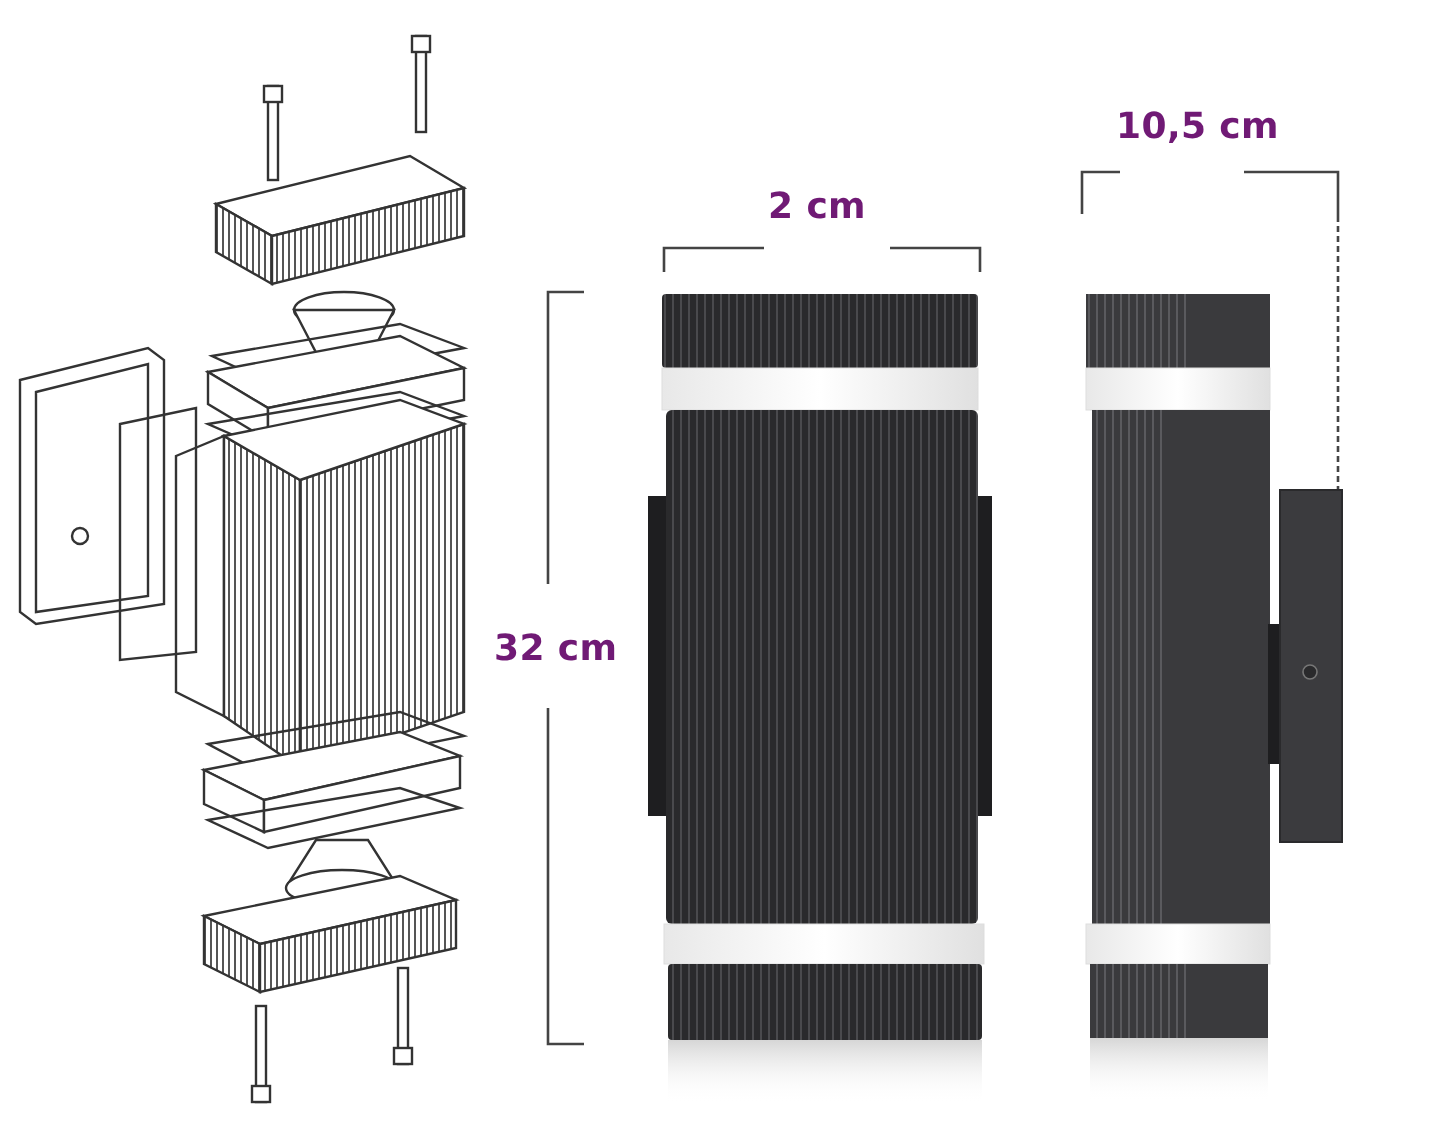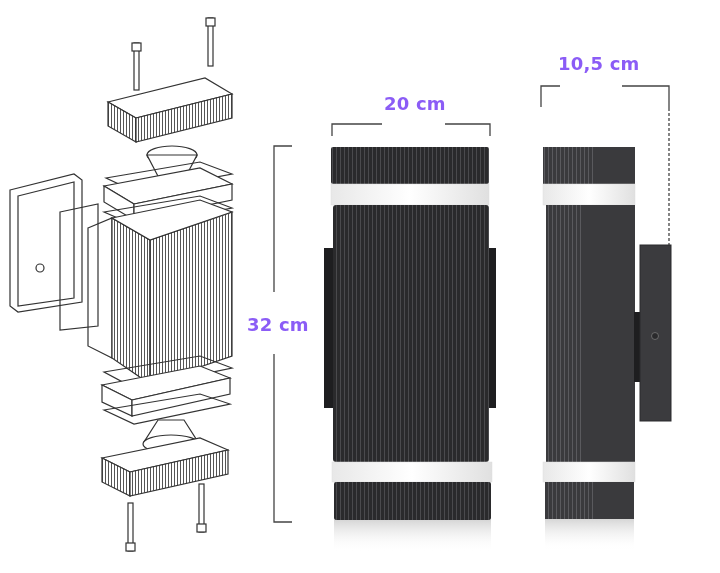--- a/index.html
+++ b/index.html
@@ -1,17 +1,17 @@
 <!DOCTYPE html>
 <html><head>
 <meta charset="utf-8">
 <style>
   html,body{margin:0;padding:0;background:#ffffff;}
   body{width:720px;height:573px;position:relative;overflow:hidden;font-family:"DejaVu Sans","Liberation Sans",sans-serif;}
-  .dim-label{position:absolute;font-weight:bold;font-size:18px;color:#8b5cf6;white-space:nowrap;letter-spacing:0.2px;}
+  .dim-label{position:absolute;font-weight:bold;font-size:18px;color:#701a75;white-space:nowrap;letter-spacing:0.2px;}
   svg{position:absolute;left:0;top:0;}
 </style>
 </head>
 <body>
 
 <svg width="720" height="573" viewBox="0 0 720 573">
   <defs>
     <pattern id="ribs" width="4" height="10" patternUnits="userSpaceOnUse">
       <rect width="4" height="10" fill="#2a2a2c"></rect>
       <rect x="0" width="1" height="10" fill="#4a4a4d"></rect>
@@ -141,15 +141,15 @@
     <rect x="634" y="312" width="8" height="70" fill="#1e1e20"></rect>
     <rect x="640" y="245" width="31" height="176" fill="#3b3b3e" stroke="#2a2a2c" stroke-width="1"></rect>
     <circle cx="655" cy="336" r="3.5" fill="#2a2a2c" stroke="#777" stroke-width="0.8"></circle>
     <rect x="543" y="462" width="92" height="20" fill="url(#bandgrad)" stroke="#ddd" stroke-width="0.5"></rect>
     <rect x="545" y="482" width="48" height="37" fill="url(#ribs-side)"></rect>
     <rect x="593" y="482" width="41" height="37" fill="#3a3a3d"></rect>
     <rect x="545" y="519" width="89" height="32" fill="url(#reflect)"></rect>
   </g>
 </svg>
 
-<div class="dim-label" style="left:384px;top:93px;">20 cm</div>
+<div class="dim-label" style="left:384px;top:93px;">2 cm</div>
 <div class="dim-label" style="left:247px;top:314px;">32 cm</div>
 <div class="dim-label" style="left:558px;top:53px;">10,5 cm</div>
 
 </body></html>

